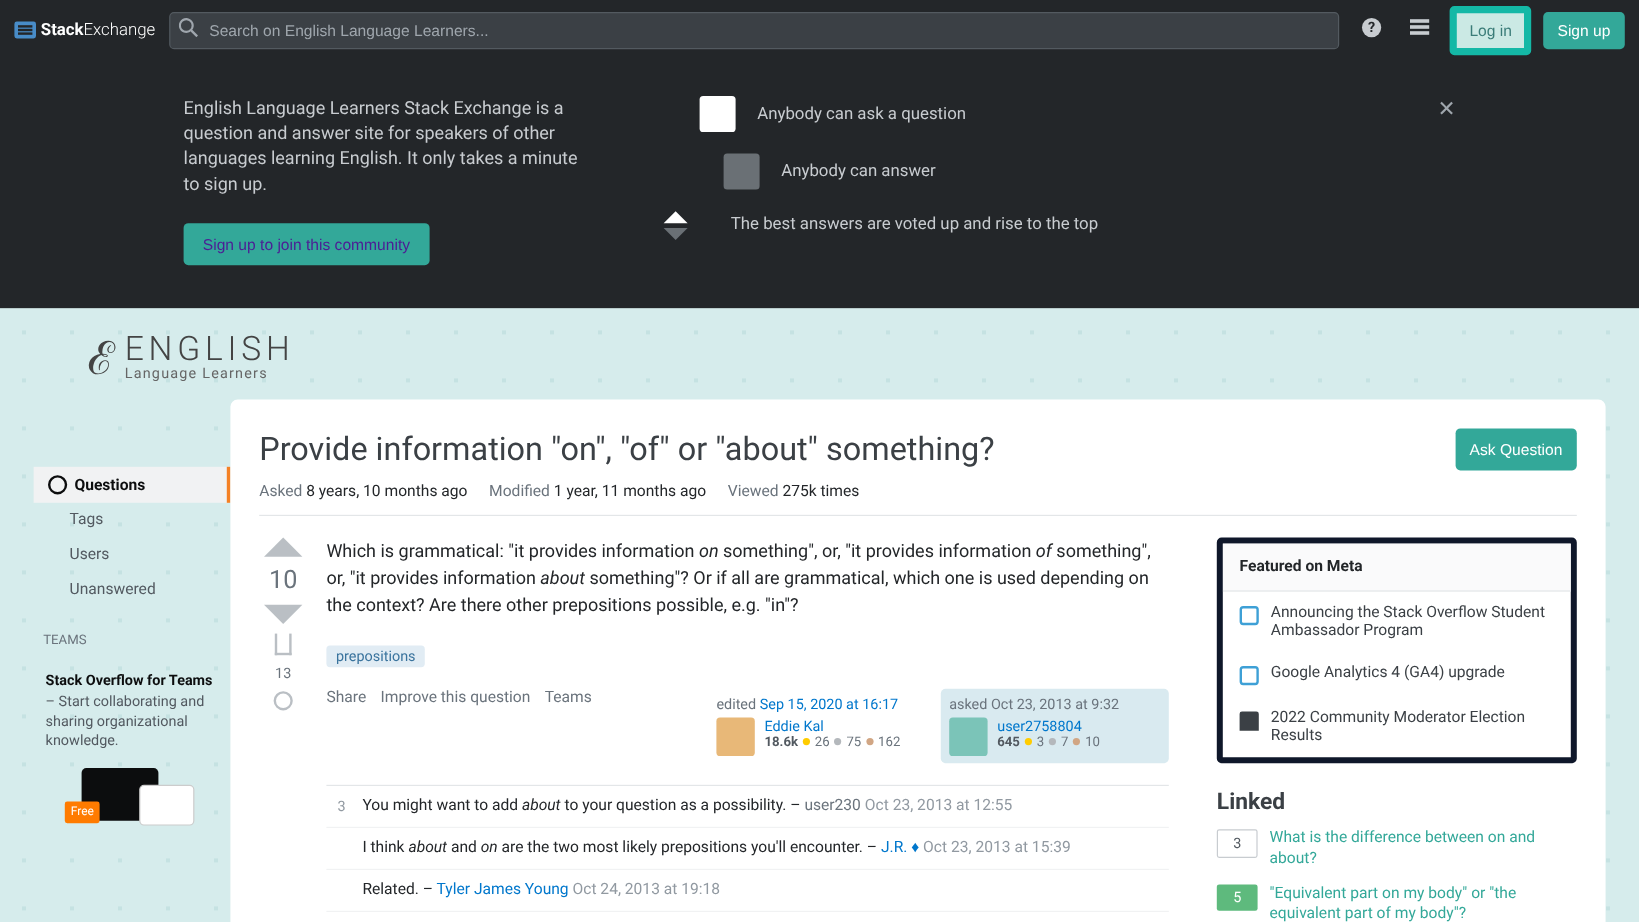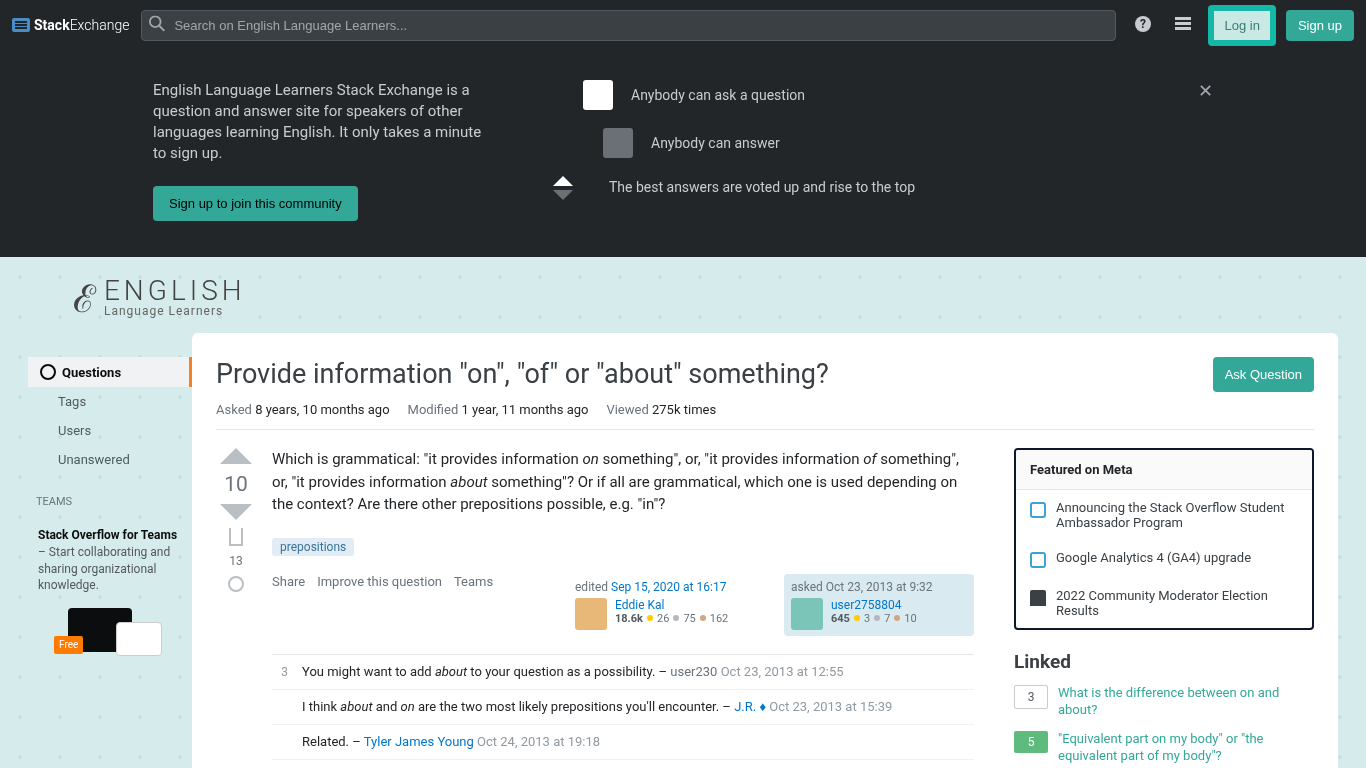--- a/index.html
+++ b/index.html
@@ -17,21 +17,21 @@
 .topbar-right { display: flex; align-items: center; gap: 10px; margin-left: 12px; }
 .topbar-icon { color: #c8ccd0; padding: 6px; cursor: pointer; }
 .btn-login { background: #cbe9e4; color: #3a7c78; border: 6px solid #14b8a6; padding: 7px 10px; border-radius: 4px; font-size: 13px; cursor: pointer; }
 .btn-signup { background: #33a899; color: #fff; border: none; padding: 8px 12px; border-radius: 4px; font-size: 13px; cursor: pointer; }
 
 
 .hero { background: #232629; color: #c8ccd0; padding: 30px 0 36px; }
 .hero-inner { max-width: 1060px; margin: 0 auto; display: flex; gap: 60px; align-items: flex-start; }
 .hero-left { width: 340px; }
 .hero-left p { font-size: 15px; line-height: 1.4; margin-bottom: 22px; }
-.btn-join { background: #33a899; color: #000000; border: none; padding: 10px 16px; border-radius: 4px; font-size: 13px; cursor: pointer; }
+.btn-join { background: #33a899; color: #4c1d95; border: none; padding: 10px 16px; border-radius: 4px; font-size: 13px; cursor: pointer; }
 .hero-right { flex: 1; position: relative; }
 .hero-item { display: flex; align-items: center; gap: 18px; margin-bottom: 18px; font-size: 14px; }
 .hero-item-icon { width: 30px; height: 30px; background: #fff; border-radius: 3px; position: relative; }
 .hero-item-icon.answer { background: #6a7075; }
 .hero-close { position: absolute; right: 0; top: 0; color: #9fa6ad; font-size: 18px; cursor: pointer; }
 .hero-vote { display: flex; flex-direction: column; align-items: center; margin-right: 18px; }
 .hero-vote-tri { width: 0; height: 0; border-left: 10px solid transparent; border-right: 10px solid transparent; }
 .hero-vote-up { border-bottom: 10px solid #fff; margin-bottom: 4px; }
 .hero-vote-down { border-top: 10px solid #6a7075; }
 .tour-text { font-size: 14px; line-height: 1.4; }
@@ -44,21 +44,21 @@
 .site-logo-text { line-height: 1; }
 .site-logo-main { font-size: 28px; letter-spacing: 4px; color: #444; font-weight: 300; text-transform: uppercase; }
 .site-logo-sub { font-size: 12px; color: #666; letter-spacing: 1px; }
 
 
 .container { max-width: 1310px; margin: 0 auto; display: flex; }
 .left-nav { width: 164px; padding-top: 24px; font-size: 13px; }
 .left-nav ul { list-style: none; }
 .left-nav li { padding: 7px 8px 7px 8px; color: #525960; cursor: pointer; }
 .left-nav li.section { font-size: 11px; color: #6a737c; padding-left: 8px; margin-top: 14px; text-transform: uppercase; }
-.left-nav li.active { background: #f1f2f3; font-weight: bold; color: #0c0d0e; border-right: 3px solid #f48024; display: flex; align-items: center; gap: 6px; padding-left: 12px; }
+.left-nav li.active { background: #f1f2f3; font-weight: bold; color: #0c0d0e; border-right: 3px solid #f48024; display: flex; align-items: center; gap: 6px; padding-left: 12px; margin-top: 32px; }
 .left-nav li.nav-sub { padding-left: 30px; }
 .left-nav li.nav-home { padding-left: 12px; }
 .globe-icon { width: 16px; height: 16px; border: 2px solid #0c0d0e; border-radius: 50%; position: relative; }
 .teams-promo { padding: 12px 10px 0; font-size: 12px; color: #525960; line-height: 1.4; }
 .teams-promo b { color: #0c0d0e; }
 .promo-img { margin-top: 14px; position: relative; height: 50px; }
 .promo-card { position: absolute; width: 64px; height: 44px; background: #0c0d0e; border-radius: 4px; top: 0; left: 30px; }
 .promo-card2 { position: absolute; width: 46px; height: 34px; background: #fff; border: 1px solid #ccc; border-radius: 4px; top: 14px; left: 78px; }
 .promo-free { position: absolute; background: #ff7b00; color: #fff; font-size: 10px; padding: 2px 5px; border-radius: 2px; top: 28px; left: 16px; }
 
@@ -81,21 +81,21 @@
 .history-icon { width: 16px; height: 16px; border: 2px solid #babfc4; border-radius: 50%; }
 
 .post-col { flex: 1; }
 .post-body { font-size: 15px; line-height: 1.5; color: #232629; }
 .post-body em { font-style: italic; }
 .tags { margin-top: 22px; }
 .tag { display: inline-block; background: #e1ecf4; color: #39739d; padding: 2px 8px; border-radius: 3px; font-size: 12px; }
 .post-actions { display: flex; justify-content: space-between; margin-top: 18px; gap: 12px; flex-wrap: wrap; }
 .action-links { display: flex; gap: 12px; font-size: 13px; color: #6a737c; }
 .action-links span { cursor: pointer; }
-.user-cards { display: flex; gap: 26px; }
+.user-cards { display: flex; gap: 4px; }
 .user-card { width: 190px; padding: 6px 7px; border-radius: 4px; font-size: 12px; }
 .user-card.asked { background: #d9eaf0; }
 .user-card-top { color: #6a737c; font-size: 12px; }
 .user-card-top a { color: #0077cc; text-decoration: none; }
 .user-card-body { display: flex; gap: 8px; margin-top: 4px; }
 .avatar { width: 32px; height: 32px; background: #7bc4b8; border-radius: 3px; }
 .user-name { color: #0077cc; }
 .user-stats { display: flex; gap: 4px; align-items: center; font-size: 11px; color: #6a737c; }
 .rep { font-weight: bold; color: #525960; }
 .badge-dot { width: 6px; height: 6px; border-radius: 50%; display: inline-block; }
@@ -107,21 +107,21 @@
 .comment { display: flex; gap: 14px; padding: 8px 0 8px 0; border-bottom: 1px solid #f1f2f3; font-size: 13px; color: #232629; }
 .comment-score { width: 16px; text-align: right; color: #9199a1; font-size: 12px; padding-top: 2px; }
 .comment-body { flex: 1; line-height: 1.4; }
 .comment-body em { font-style: italic; }
 .comment-author { color: #0077cc; }
 .comment-author.gray { color: #6a737c; }
 .comment-time { color: #9199a1; }
 
 
 .sidebar { width: 300px; margin-left: 24px; }
-.meta-box { border: 2px solid #0f172a; border-radius: 4px; overflow: hidden; }
+.meta-box { border: 5px solid #0f172a; border-radius: 4px; overflow: hidden; }
 .meta-header { background: #fafafb; padding: 12px 14px; font-weight: bold; font-size: 13px; border-bottom: 1px solid #e3e6e8; }
 .meta-item { display: flex; gap: 10px; padding: 10px 14px; font-size: 13px; color: #3b4045; align-items: flex-start; }
 .meta-icon { width: 16px; height: 16px; flex-shrink: 0; margin-top: 2px; }
 .meta-icon.blue { border: 2px solid #3ea0d6; border-radius: 3px; }
 .meta-icon.dark { background: #3b4045; border-radius: 2px 2px 0 0; position: relative; }
 .linked-header { font-size: 19px; color: #3b4045; margin: 20px 0 12px; }
 .linked-item { display: flex; gap: 10px; margin-bottom: 12px; align-items: flex-start; font-size: 13px; }
 .linked-score { min-width: 34px; padding: 4px 0; text-align: center; border-radius: 2px; font-size: 12px; }
 .linked-score.plain { background: #fff; border: 1px solid #c8ccd0; color: #525960; }
 .linked-score.green { background: #5eba7d; color: #fff; }

